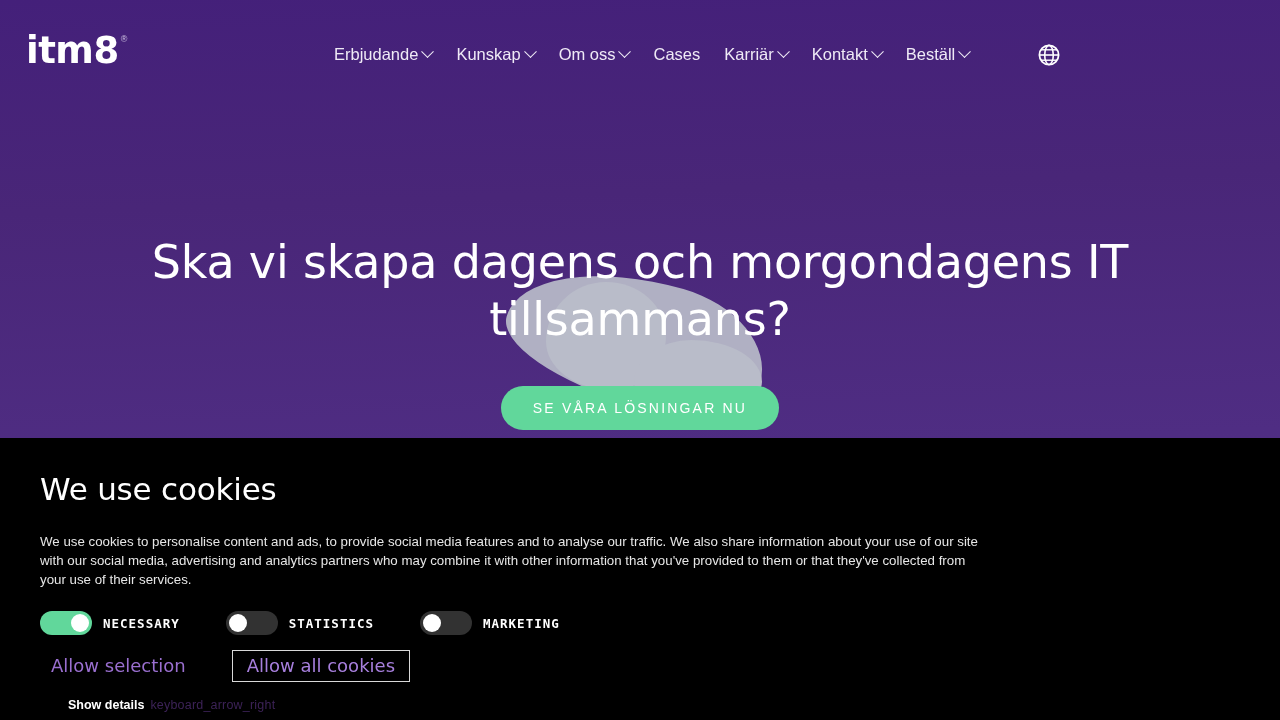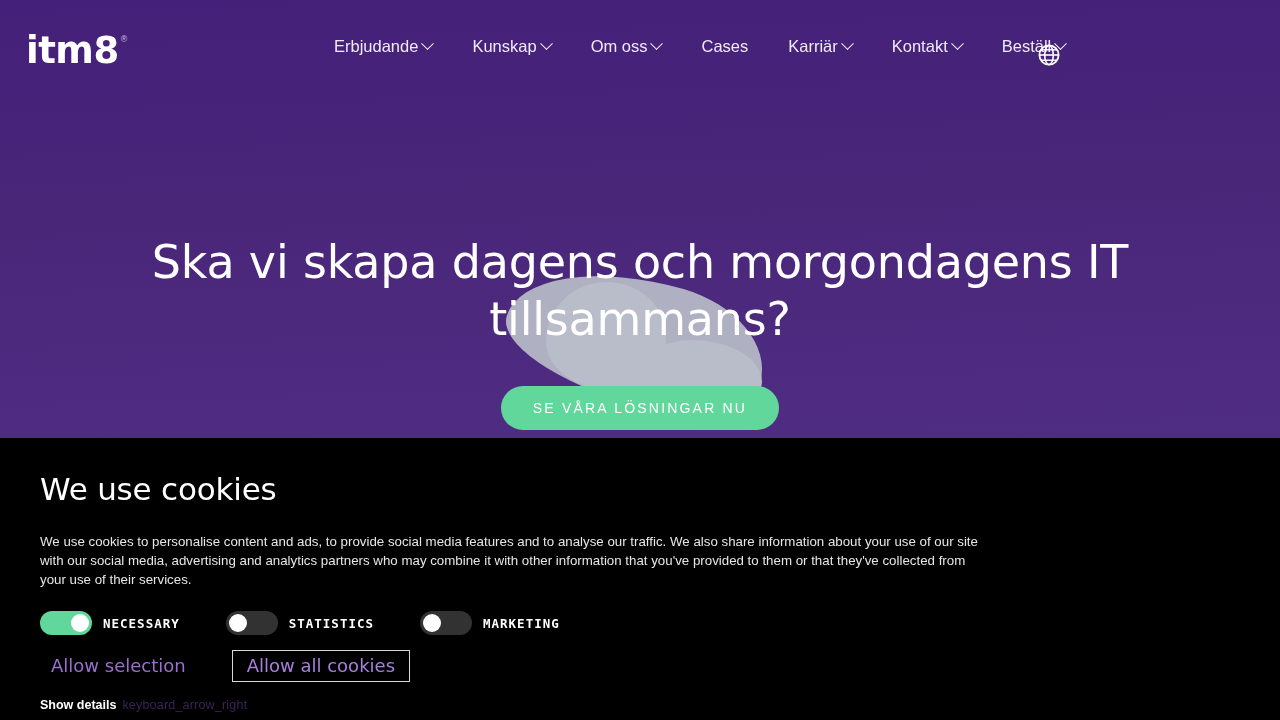--- a/index.html
+++ b/index.html
@@ -88,24 +88,24 @@
     font-size: 9px;
     line-height: 12px;
     margin-top: 2px;
     margin-left: 2px;
     color: #cfc3e2;
   }
 
   .nav {
     position: absolute;
     left: 322px;
-    top: 32px;
-    display: flex;
-    align-items: center;
-    gap: 16px;
+    top: 40px;
+    display: flex;
+    align-items: center;
+    gap: 0px;
     text-align: right;
   }
   .nav-item {
     display: flex;
     align-items: center;
     gap: 5px;
     color: #efeaf6;
     font-size: 16.5px;
     line-height: 28px;
     padding: 0 12px;
@@ -279,20 +279,21 @@
     background: transparent;
     cursor: pointer;
   }
 
   .show-details {
     margin-top: 16px;
     display: flex;
     align-items: baseline;
     gap: 6px;
     cursor: pointer;
+    margin-left: 28px;
   }
   .show-details-label {
     color: #ffffff;
     font-size: 12.5px;
     font-weight: 700;
   }
   .show-details-icon {
     color: #3c2257;
     font-size: 12.5px;
     letter-spacing: .2px;

